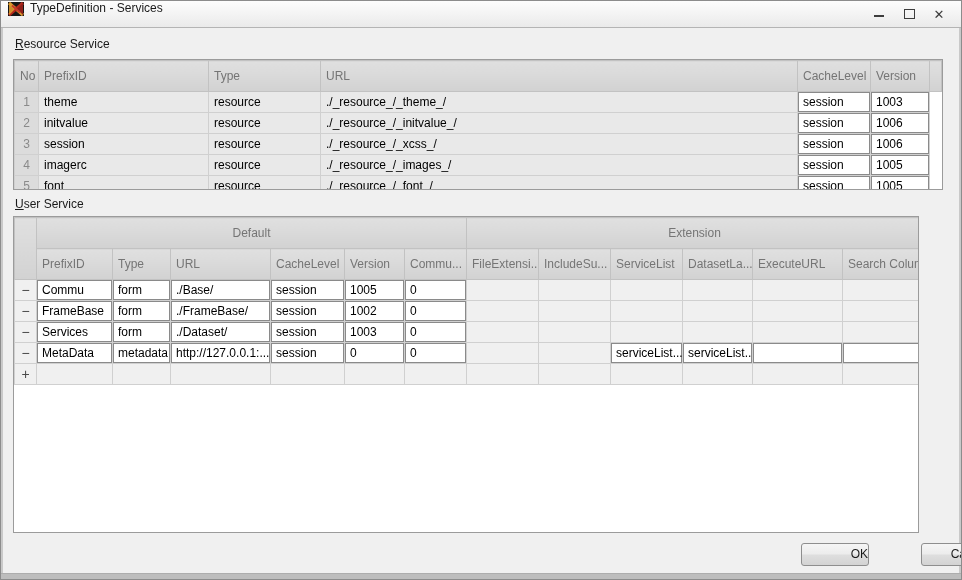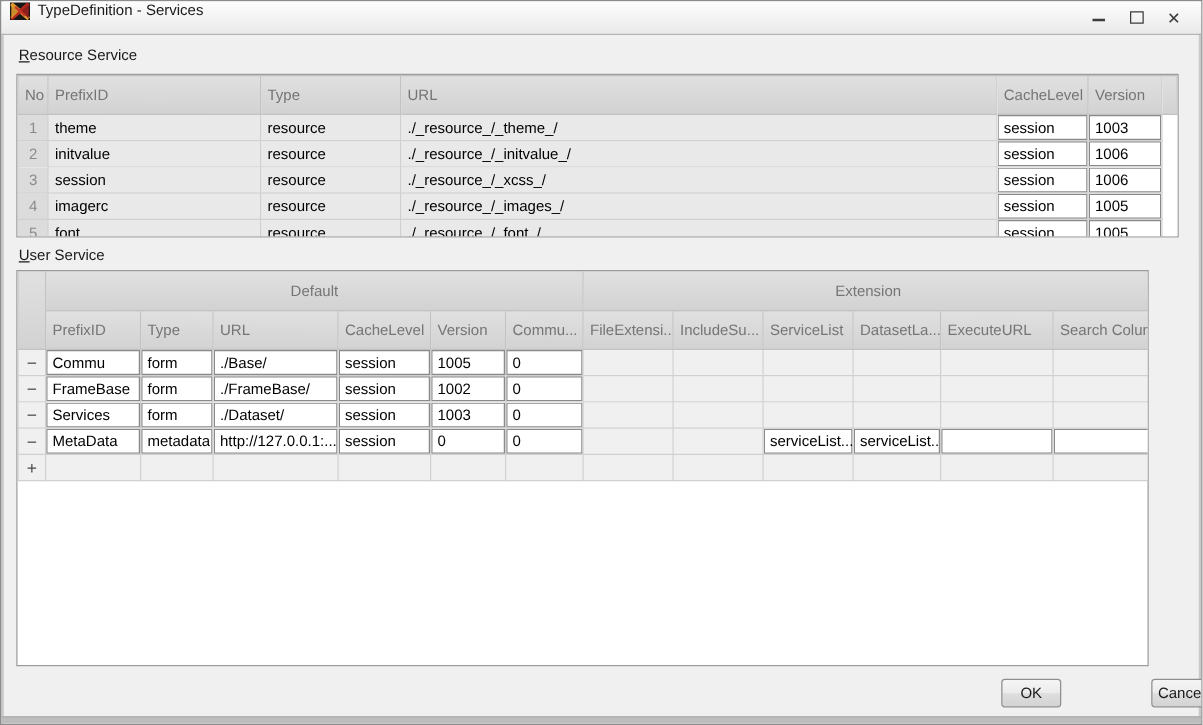--- a/index.html
+++ b/index.html
@@ -37,22 +37,22 @@
   th.group { text-align:center; }
   td { height:21px; padding:0 5px; border:1px solid #d0d0d0; overflow:hidden; white-space:nowrap; box-sizing:border-box; }
   td.num { background:#dcdcdc; color:#8a8a8a; text-align:center; padding:0 2px; }
   td.ro  { background:#e9e9e9; color:#000000; }
   td.r   { background:#f0f0f0; }
   td.edit, td.e { background:#ffffff; color:#000000; box-shadow: inset 0 0 0 1px #8a8a8a; }
   td.btn { background:#f0f0f0; text-align:center; padding:0; color:#4a4a4a; font-size:14px; line-height:14px; }
   td.filler { background:#ffffff; border:none; }
   th.filler { padding:0; }
   .btn-footer {
-    position:absolute; width:48px; height:23px; box-sizing:border-box;
-    border:1px solid #8e8e8e; border-radius:3px; text-align:center; line-height:21px;
+    position:absolute; width:68px; height:23px; box-sizing:border-box;
+    border:1px solid #8e8e8e; border-radius:3px; text-align:right; line-height:21px;
     background:linear-gradient(#f5f5f5, #ececec 48%, #dedede 52%, #d3d3d3);
     color:#1a1a1a; cursor:default;
   }
   #ok-button { left:800px; top:542px; }
   #cancel-button { left:920px; top:542px; }
   .bottom-frame { position:absolute; left:0; right:0; bottom:0; height:5px; background:#bdbdbd; border-top:1px solid #adadad; }
 </style>
 </head>
 <body>
 

